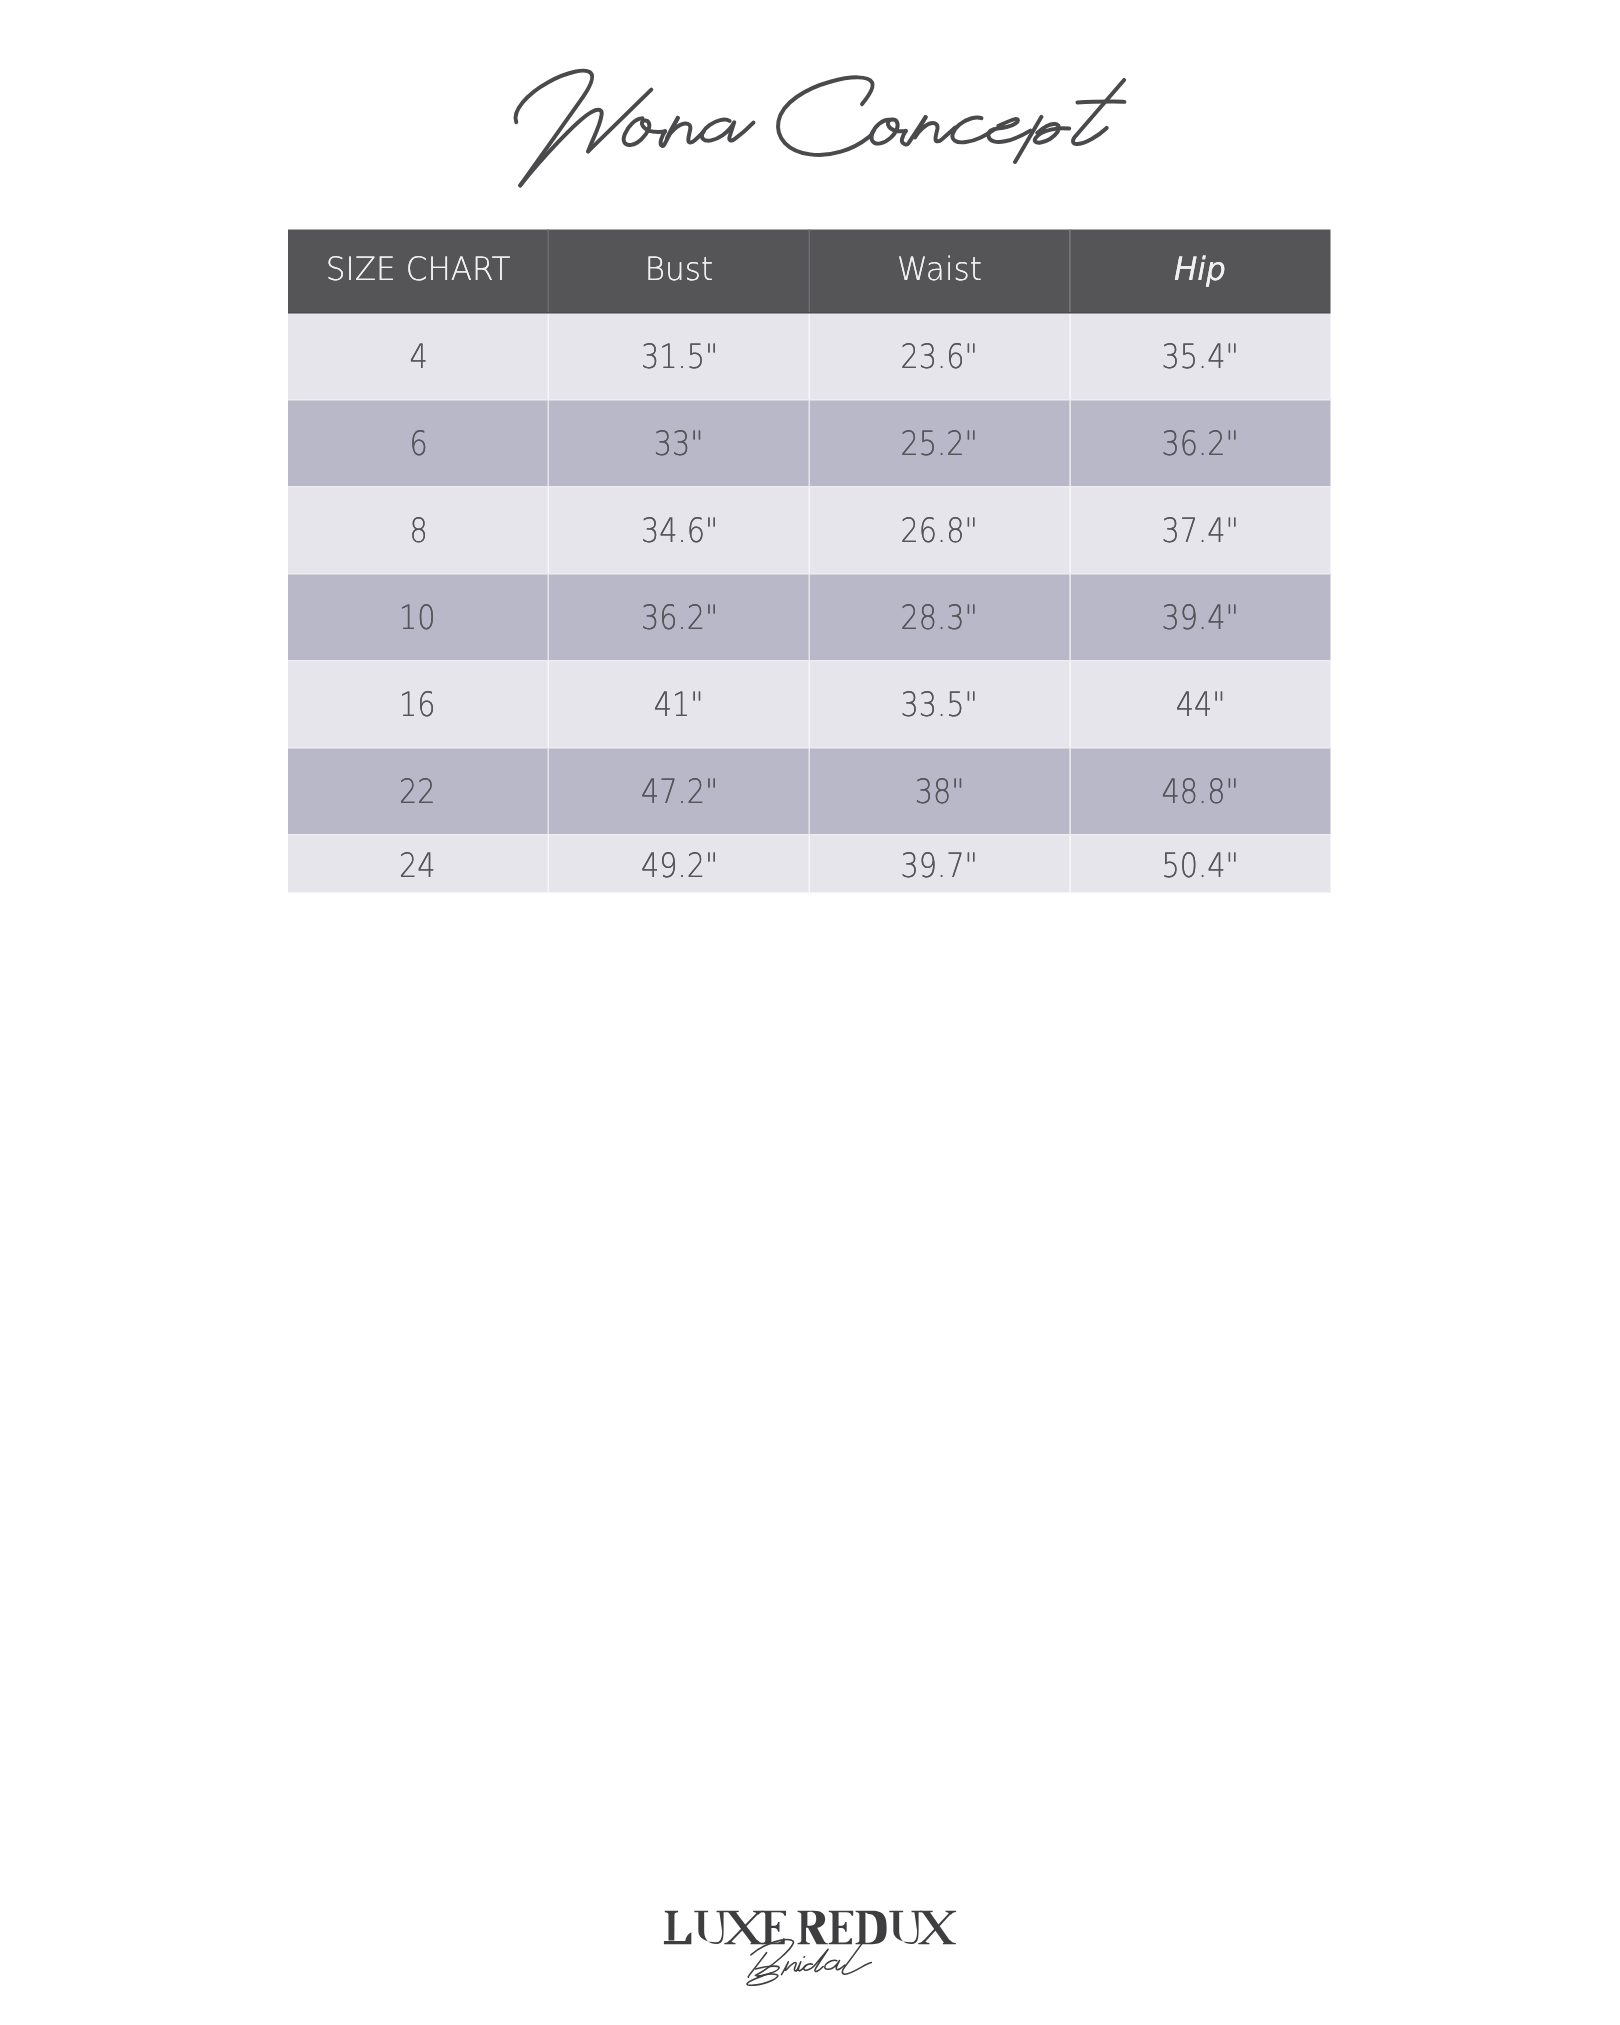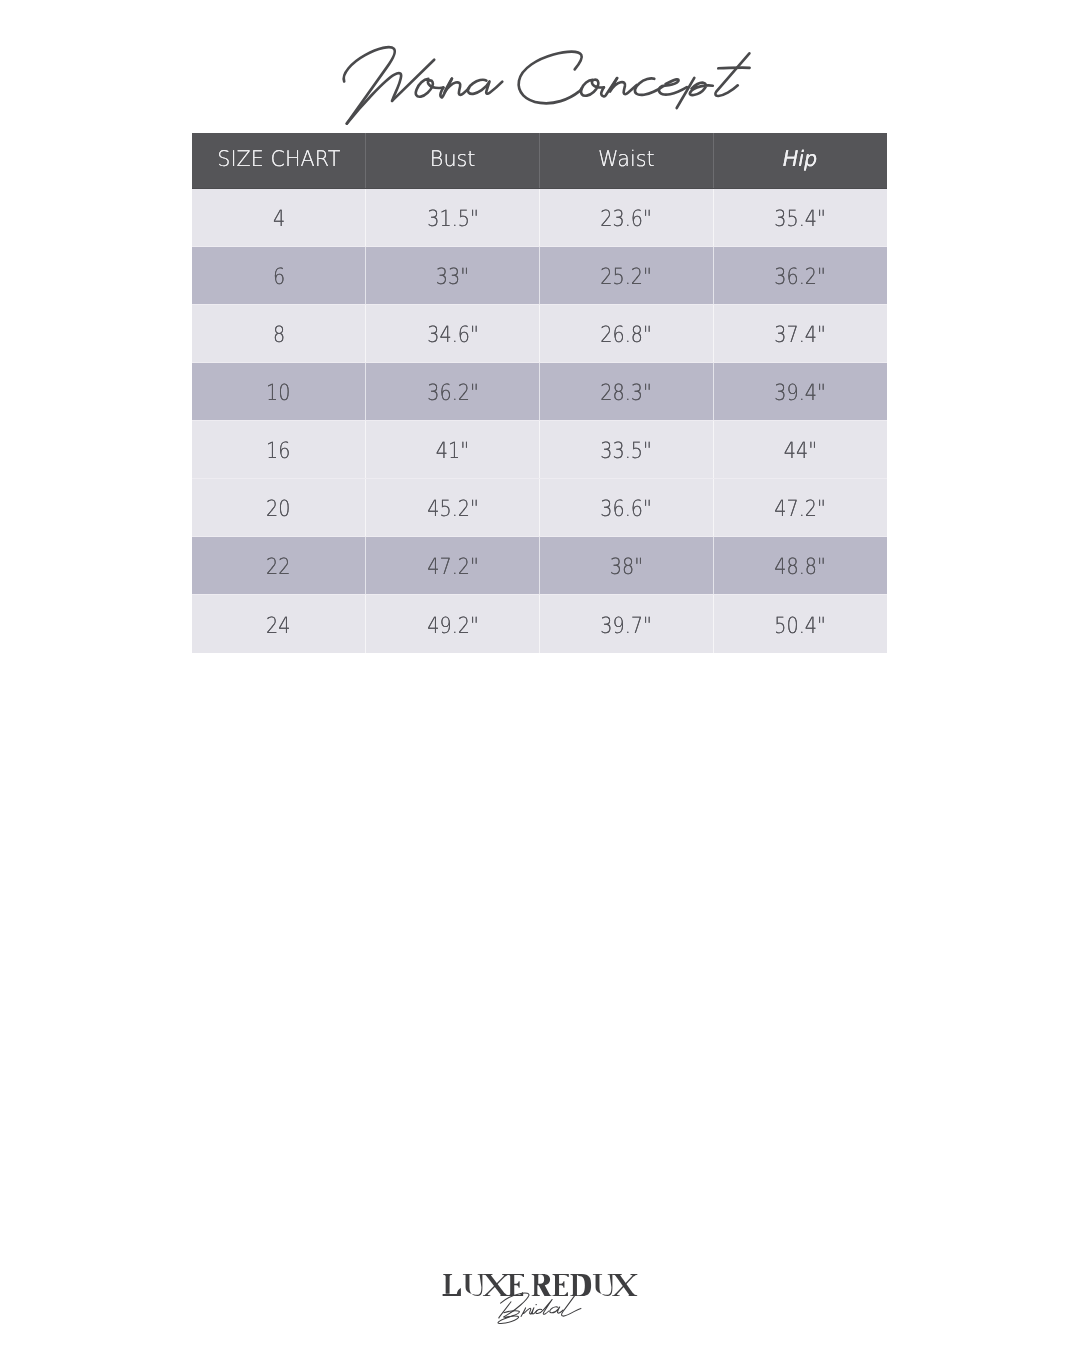--- a/index.html
+++ b/index.html
@@ -4,35 +4,35 @@
 <title>Size Chart</title>
 <style>
   html,body{margin:0;padding:0;}
   body{width:1080px;height:1350px;background:#ffffff;
        font-family:"DejaVu Sans",sans-serif;font-weight:300;overflow:hidden;
        -webkit-font-smoothing:antialiased;text-rendering:geometricPrecision;}
   .page{position:relative;width:1080px;height:1350px;}
   .brand-title{position:absolute;left:0;top:0;width:1080px;height:160px;}
   .brand-title svg{display:block;margin:0 auto;}
 
-  table.size-chart{position:absolute;left:192px;top:133px;width:695px;border-collapse:collapse;box-sizing:border-box;
+  table.size-chart{position:absolute;left:192px;top:153px;width:695px;border-collapse:collapse;box-sizing:border-box;
                    table-layout:fixed;}
   table.size-chart th, table.size-chart td{width:173px;box-sizing:border-box;text-align:center;padding:0;vertical-align:middle;}
   table.size-chart th span, table.size-chart td span{display:inline-block;}
   thead th span{transform:translateY(-0.6px) scaleX(.965);}
   tbody td span{transform:translateY(1.5px) scaleX(.855);}
   thead th{height:55px;background:#555558;color:#f0f0f2;font-weight:300;font-size:21.5px;
            border-right:1px solid #6d6d70;border-bottom:1px solid #4b4b4e;
            text-shadow:0 0 .35px currentColor;}
   thead th:last-child{border-right:none;font-style:italic;}
   tbody td{height:58px;font-weight:300;font-size:22.4px;color:#55555b;
            border-right:1px solid rgba(255,255,255,.62);
            border-bottom:1px solid #eeecf1;
            text-shadow:0 0 .35px currentColor;}
-  tbody tr:last-child td{border-bottom:none;height:59px;}
+  tbody tr:last-child td{border-bottom:none;height:39px;}
   tbody td:last-child{border-right:none;}
   tbody tr.odd td{background:#e6e5eb;}
   tbody tr.even td{background:#b9b8c8;}
 
   .footer-logo{position:absolute;left:0;top:0;width:1080px;height:1350px;pointer-events:none;}
 </style>
 </head>
 <body>
 
 <div class="page">
@@ -128,26 +128,20 @@
           <td><span>10</span></td>
           <td><span>36.2"</span></td>
           <td><span>28.3"</span></td>
           <td><span>39.4"</span></td>
         </tr>
         <tr class="odd">
           <td><span>16</span></td>
           <td><span>41"</span></td>
           <td><span>33.5"</span></td>
           <td><span>44"</span></td>
-        </tr>
-        <tr class="odd">
-          <td><span>20</span></td>
-          <td><span>45.2"</span></td>
-          <td><span>36.6"</span></td>
-          <td><span>47.2"</span></td>
         </tr>
         <tr class="even">
           <td><span>22</span></td>
           <td><span>47.2"</span></td>
           <td><span>38"</span></td>
           <td><span>48.8"</span></td>
         </tr>
         <tr class="odd">
           <td><span>24</span></td>
           <td><span>49.2"</span></td>

